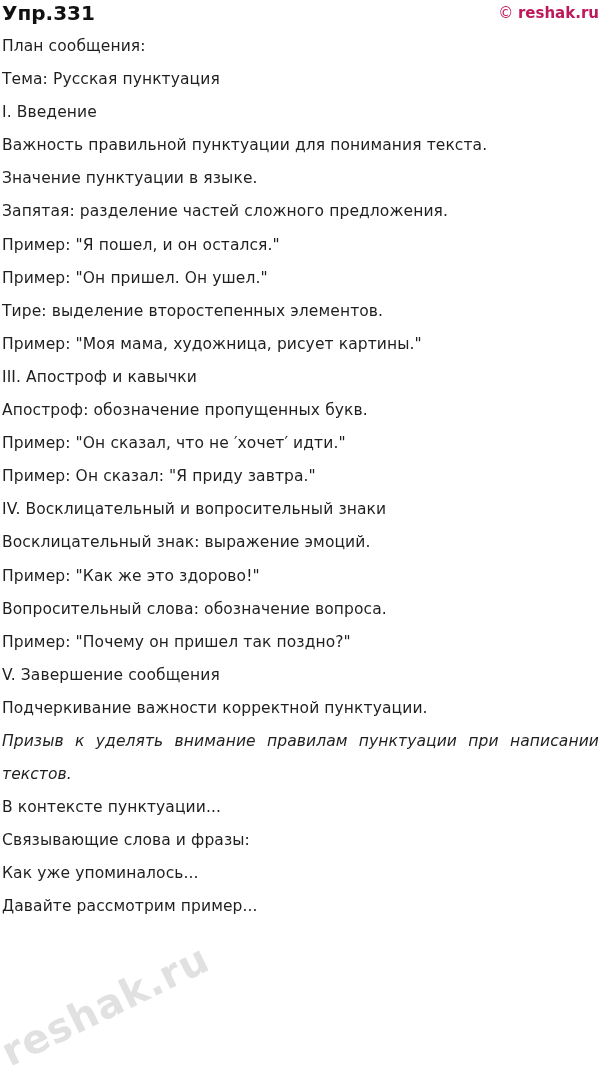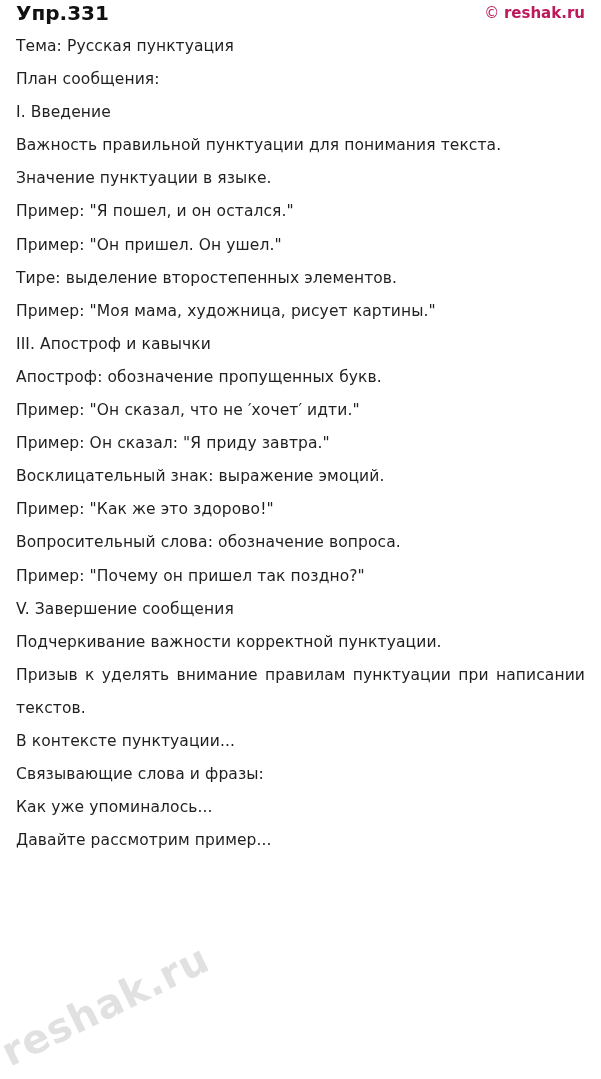--- a/index.html
+++ b/index.html
@@ -13,21 +13,21 @@
     font-family: "DejaVu Sans", sans-serif;
     color: #1a1a1a;
     position: relative;
     overflow: hidden;
   }
   .page {
     position: relative;
     width: 601px;
     height: 1079px;
     box-sizing: border-box;
-    padding: 0 16px;
+    padding: 0 2px;
   }
   .header-row {
     position: relative;
     height: 30px;
   }
   .title {
     position: absolute;
     left: 0;
     top: 1px;
     font-size: 20px;
@@ -52,20 +52,21 @@
     line-height: 33.1px;
     color: #1f1f1f;
     white-space: nowrap;
     letter-spacing: 0.1px;
   }
   .line.justify {
     white-space: normal;
     text-align: justify;
     text-align-last: left;
     word-spacing: 0px;
+    font-style: italic;
   }
   .watermark {
     position: absolute;
     left: 14px;
     bottom: 4px;
     font-size: 40px;
     font-weight: bold;
     color: rgba(120,120,120,0.22);
     transform: rotate(-26deg);
     transform-origin: left bottom;
@@ -84,33 +85,35 @@
 
   <div class="header-row">
     <div class="title">Упр.331</div>
     <div class="copyright">
       <span>©</span>
       <span class="brand">reshak</span><span class="brand">.ru</span>
     </div>
   </div>
 
   <div class="body-block">
+    <div class="line">План сообщения:</div>
     <div class="line">Тема: Русская пунктуация</div>
-    <div class="line">План сообщения:</div>
     <div class="line">I. Введение</div>
     <div class="line">Важность правильной пунктуации для понимания текста.</div>
     <div class="line">Значение пунктуации в языке.</div>
+    <div class="line">Запятая: разделение частей сложного предложения.</div>
     <div class="line">Пример: "Я пошел, и он остался."</div>
     <div class="line">Пример: "Он пришел. Он ушел."</div>
     <div class="line">Тире: выделение второстепенных элементов.</div>
     <div class="line">Пример: "Моя мама, художница, рисует картины."</div>
     <div class="line">III. Апостроф и кавычки</div>
     <div class="line">Апостроф: обозначение пропущенных букв.</div>
     <div class="line">Пример: "Он сказал, что не ′хочет′ идти."</div>
     <div class="line">Пример: Он сказал: "Я приду завтра."</div>
+    <div class="line">IV. Восклицательный и вопросительный знаки</div>
     <div class="line">Восклицательный знак: выражение эмоций.</div>
     <div class="line">Пример: "Как же это здорово!"</div>
     <div class="line">Вопросительный слова: обозначение вопроса.</div>
     <div class="line">Пример: "Почему он пришел так поздно?"</div>
     <div class="line">V. Завершение сообщения</div>
     <div class="line">Подчеркивание важности корректной пунктуации.</div>
 
     <div class="line justify">Призыв к уделять внимание правилам пунктуации при написании текстов.</div>
 
     <div class="line">В контексте пунктуации...</div>

